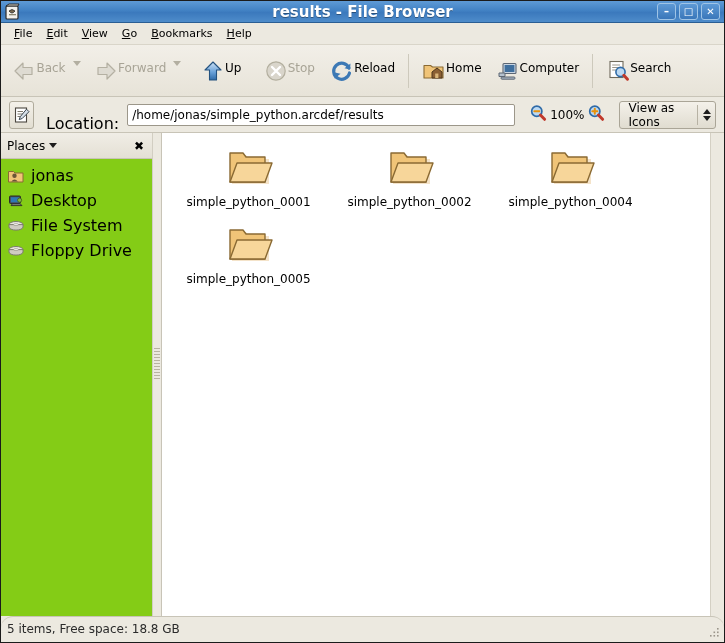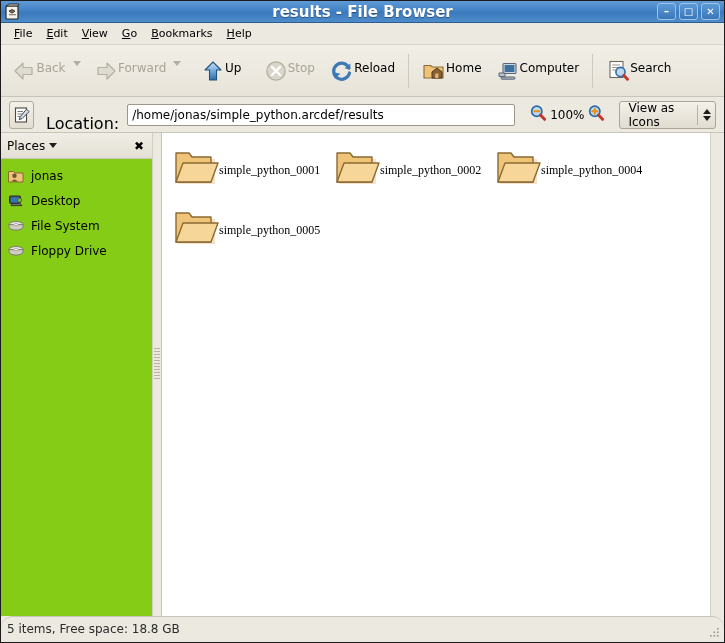--- a/index.html
+++ b/index.html
@@ -238,21 +238,21 @@
     padding: 0 2px;
   }
   .places-list { flex: 1; padding-top: 4px; overflow: hidden; }
   .place-item {
     display: flex;
     align-items: center;
     height: 25px;
     padding: 0 6px;
     gap: 6px;
     cursor: pointer;
-    font-size: 12px;
+    font-size: 16px;
   }
   .place-icon { width: 18px; height: 18px; flex: 0 0 18px; }
 
   .splitter {
     width: 8px;
     background: #ece9e0;
     position: relative;
     cursor: col-resize;
     flex: 0 0 8px;
   }
@@ -282,24 +282,24 @@
   .icon-grid {
     display: flex;
     flex-wrap: wrap;
     align-content: flex-start;
     padding: 6px 0 0 6px;
   }
   .file-item {
     width: 155px;
     padding: 4px 2px 6px 2px;
     display: flex;
+    flex-direction: column;
     align-items: center;
     cursor: pointer;
     border: 1px solid transparent;
-    font-family: Liberation Serif, serif;
   }
   .file-label {
     font-size: 12px;
     margin-top: 4px;
     text-align: center;
     color: #000;
     white-space: nowrap;
   }
   .vscroll-gutter {
     position: absolute;

